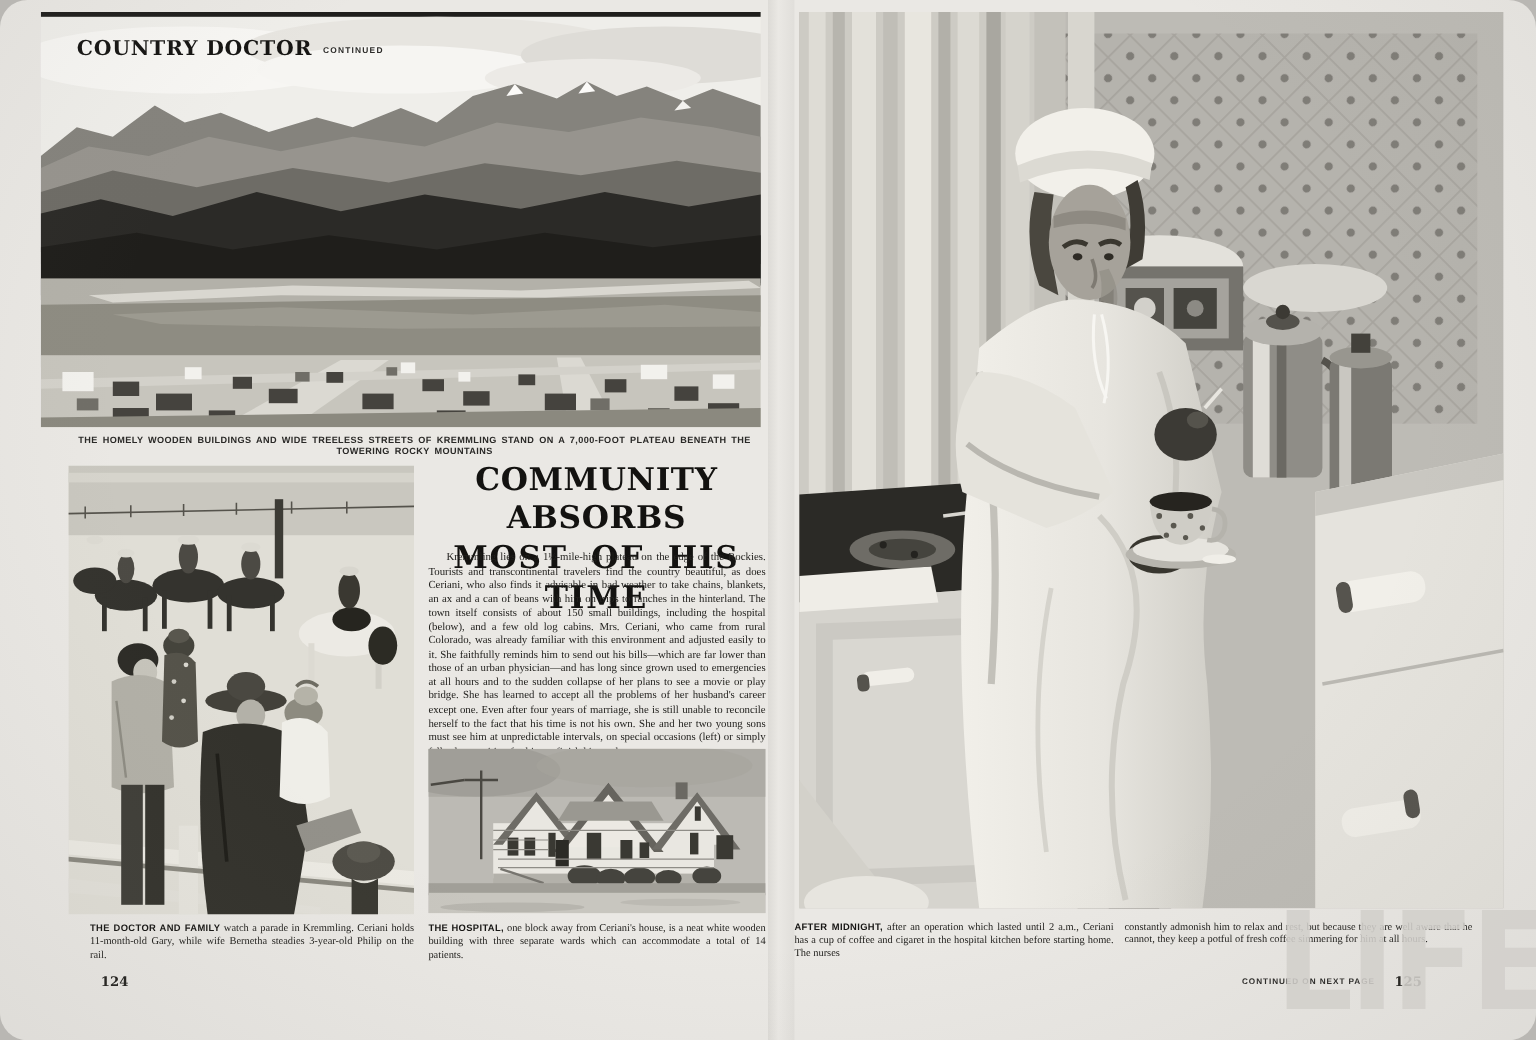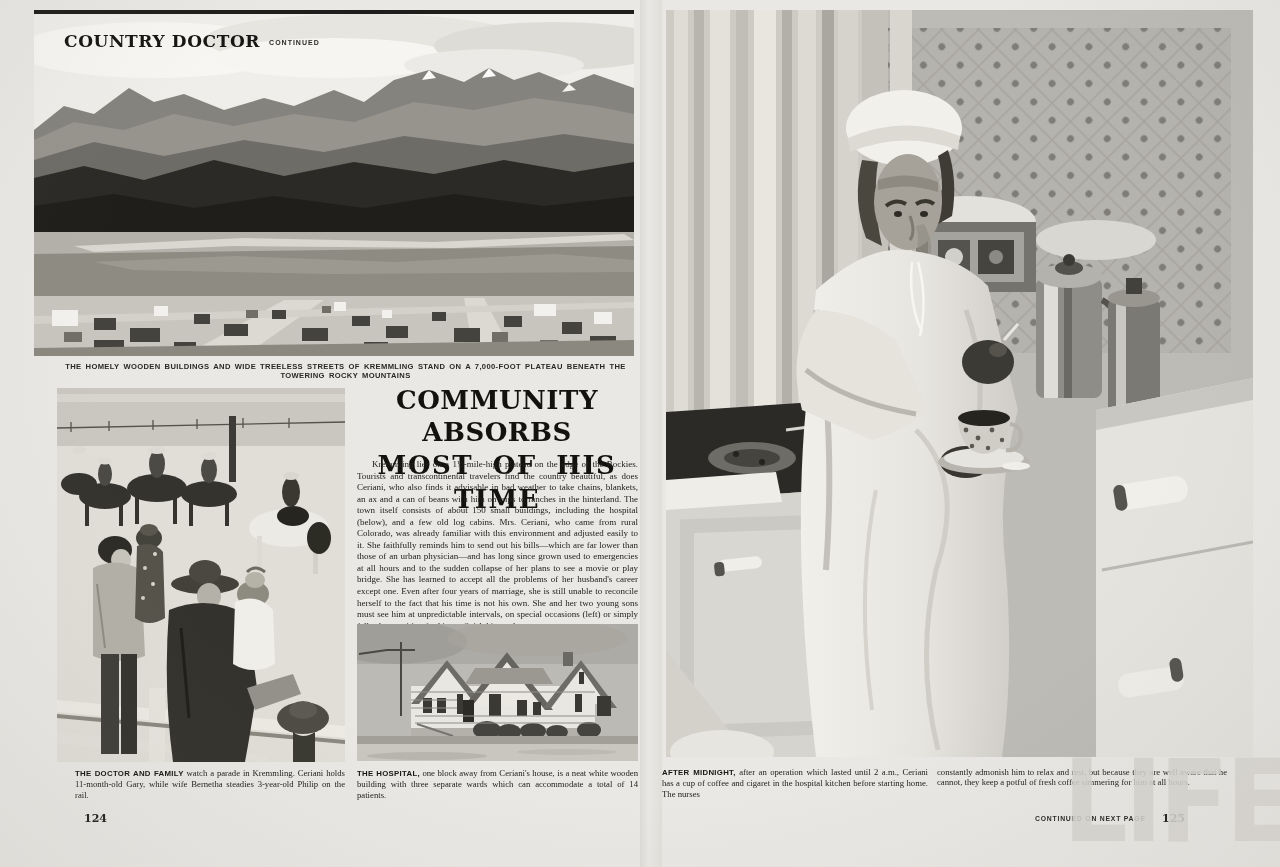--- a/index.html
+++ b/index.html
@@ -1,17 +1,17 @@
 <!DOCTYPE html>
 <html><head>
 <meta charset="utf-8">
 <style>
   html,body{margin:0;padding:0;background:#b9b7b3;}
   #spread{position:relative;width:1280px;height:867px;background:#eae8e4;overflow:hidden;
-          font-family:"Liberation Serif",serif;color:#1d1c1a;}
+          font-family:"Liberation Serif",serif;color:#1d1c1a;border-radius:23px;}
   #spread::after{content:"";position:absolute;inset:0;pointer-events:none;
      background:radial-gradient(ellipse at 50% 40%, rgba(255,255,255,0) 60%, rgba(120,118,112,.10) 100%);}
   .gutter{position:absolute;left:640px;top:0;width:22px;height:867px;
      background:linear-gradient(90deg, rgba(140,138,132,.14), rgba(255,255,255,0) 40%, rgba(140,138,132,.10));}
   .photo{position:absolute;display:block;}
   .kicker{position:absolute;left:64px;top:31px;white-space:nowrap;}
   .kicker-title{font-family:"DejaVu Serif",serif;font-weight:bold;font-size:17px;letter-spacing:.6px;color:#161513;}
   .kicker-cont{font-family:"Liberation Sans",sans-serif;font-weight:bold;font-size:7px;letter-spacing:1px;color:#2c2b29;margin-left:9px;vertical-align:2px;}
   .cap-sm{position:absolute;font-family:"Liberation Sans",sans-serif;font-weight:bold;font-size:7.6px;
           letter-spacing:.35px;word-spacing:1.6px;color:#2a2927;}

